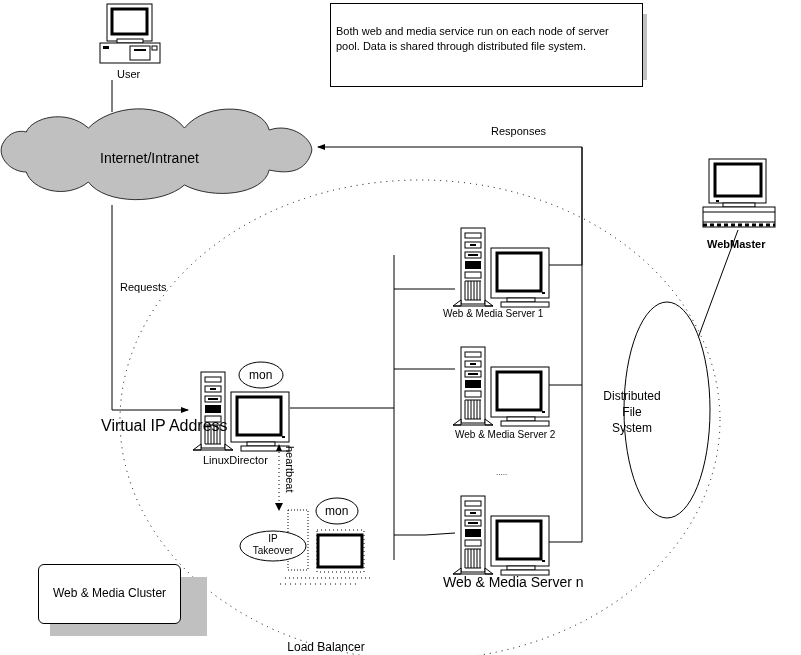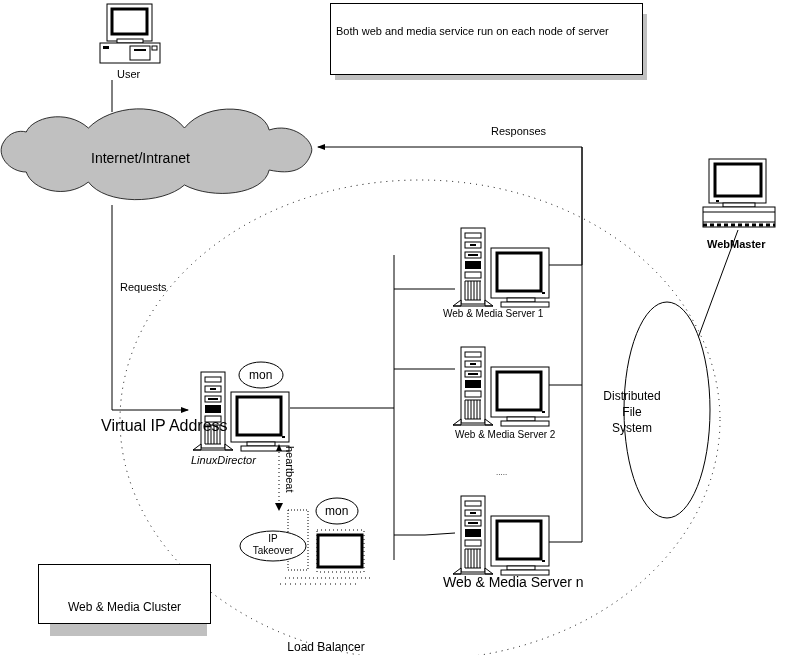--- a/index.html
+++ b/index.html
@@ -114,35 +114,36 @@
     <line x1="703" y1="212" x2="775" y2="212" stroke="#000"></line>
     <line x1="703" y1="222" x2="775" y2="222" stroke="#000"></line>
     <line x1="703" y1="225" x2="775" y2="225" stroke="#000" stroke-width="3" stroke-dasharray="4 3"></line>
   </g>
   <line x1="738" y1="230" x2="698" y2="338" stroke="#000"></line>
 
   <ellipse cx="667" cy="410" rx="43" ry="108" fill="#fff" stroke="#000"></ellipse>
 </svg>
 
 <div class="shadow" style="left:335px;top:14px;width:312px;height:66px;"></div>
-<div class="note" style="left:330px;top:3px;width:313px;height:72px;padding:20px 0 0 5px;">
+<div class="note" style="left:330px;top:3px;width:313px;height:84px;padding:20px 0 0 5px;">
   <div>Both web and media service run on each node of server</div>
+  <div>pool. Data is shared through distributed file system.</div>
 </div>
 
 <div class="shadow" style="left:50px;top:577px;width:157px;height:59px;"></div>
-<div class="note center" style="left:38px;top:564px;width:173px;height:60px;padding-top:35px;font-size:12px;">
+<div class="note center" style="left:38px;top:564px;width:143px;height:60px;padding-top:21px;font-size:12px;border-radius:6px;">
   <span>Web &amp; Media Cluster</span>
 </div>
 
 <div class="lbl" style="left:117px;top:67px;font-size:11px;">User</div>
-<div class="lbl" style="left:91px;top:151px;font-size:14px;">Internet/Intranet</div>
+<div class="lbl" style="left:100px;top:151px;font-size:14px;">Internet/Intranet</div>
 <div class="lbl" style="left:491px;top:124px;font-size:11px;">Responses</div>
 <div class="lbl" style="left:120px;top:280px;font-size:11px;">Requests</div>
 <div class="lbl" style="left:101px;top:419px;font-size:16px;">Virtual IP Address</div>
-<div class="lbl" style="left:191px;top:453px;font-size:11px;font-style:italic;">LinuxDirector</div>
+<div class="lbl" style="left:203px;top:453px;font-size:11px;">LinuxDirector</div>
 <div class="lbl" style="left:283px;top:446px;font-size:11px;writing-mode:vertical-rl;">heartbeat</div>
 <div class="lbl" style="left:249px;top:368px;font-size:12px;">mon</div>
 <div class="lbl" style="left:325px;top:504px;font-size:12px;">mon</div>
 <div class="lbl center" style="left:248px;top:533px;width:50px;font-size:10px;line-height:12px;">
   <div>IP</div>
   <div>Takeover</div>
 </div>
 <div class="lbl center" style="left:276px;top:592px;width:100px;font-size:12px;margin-top:48px;">
   <div>Load Balancer</div>
   <div>System</div>

